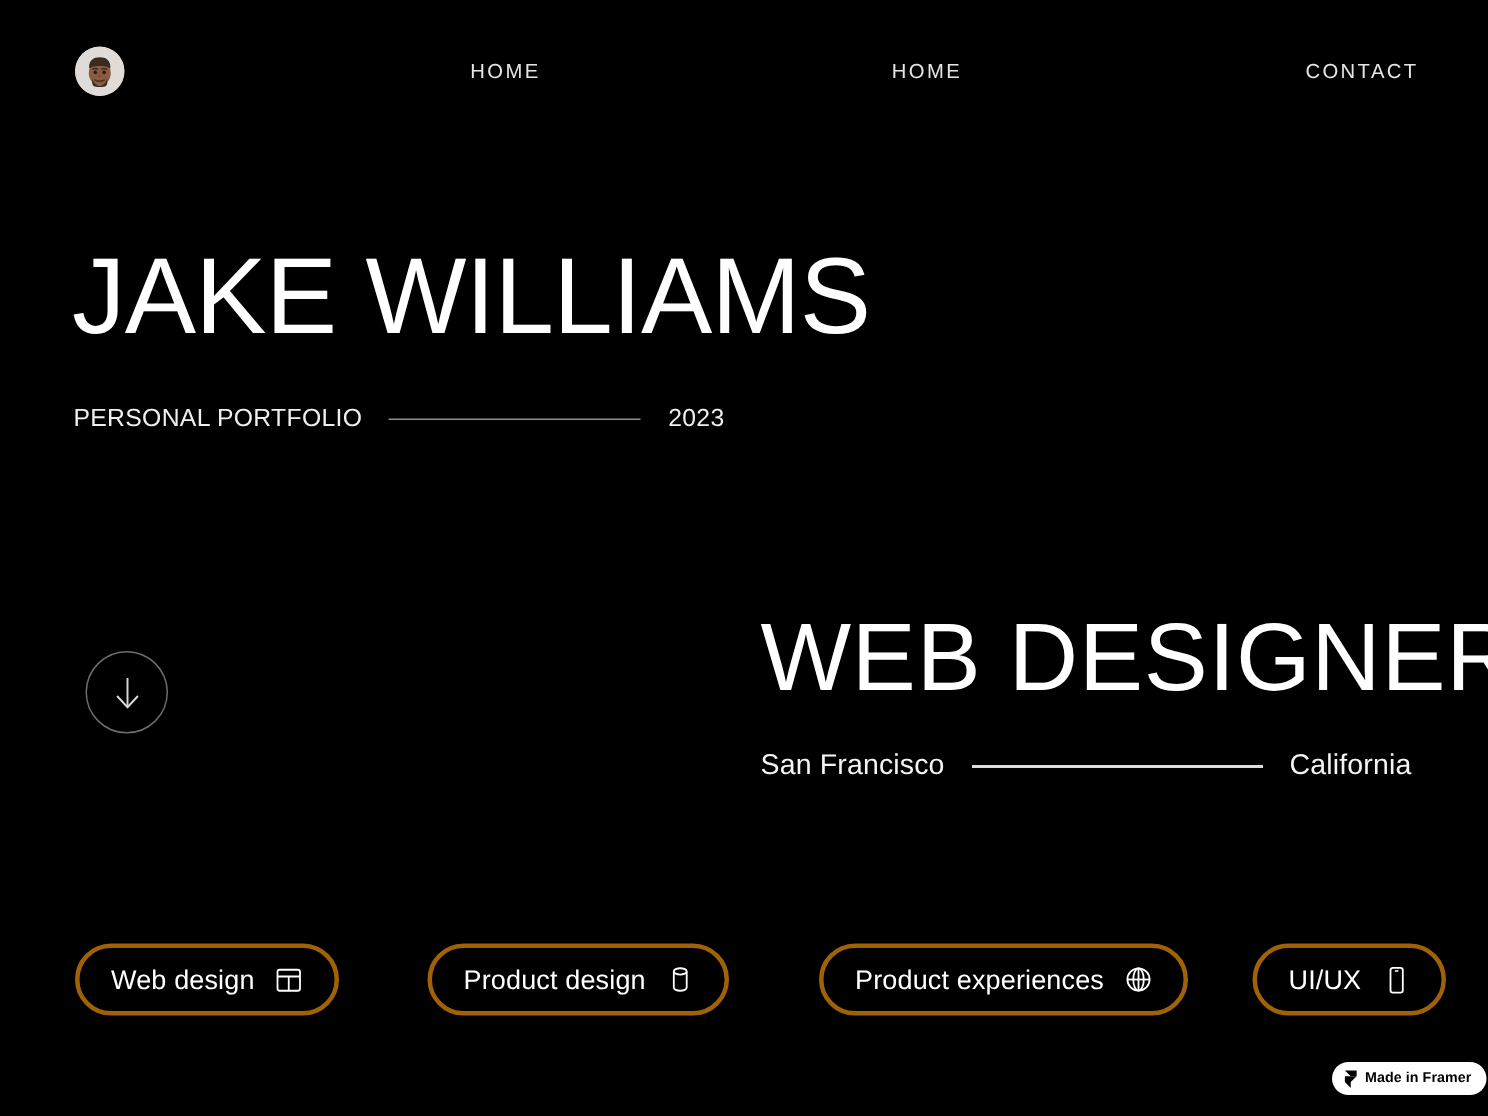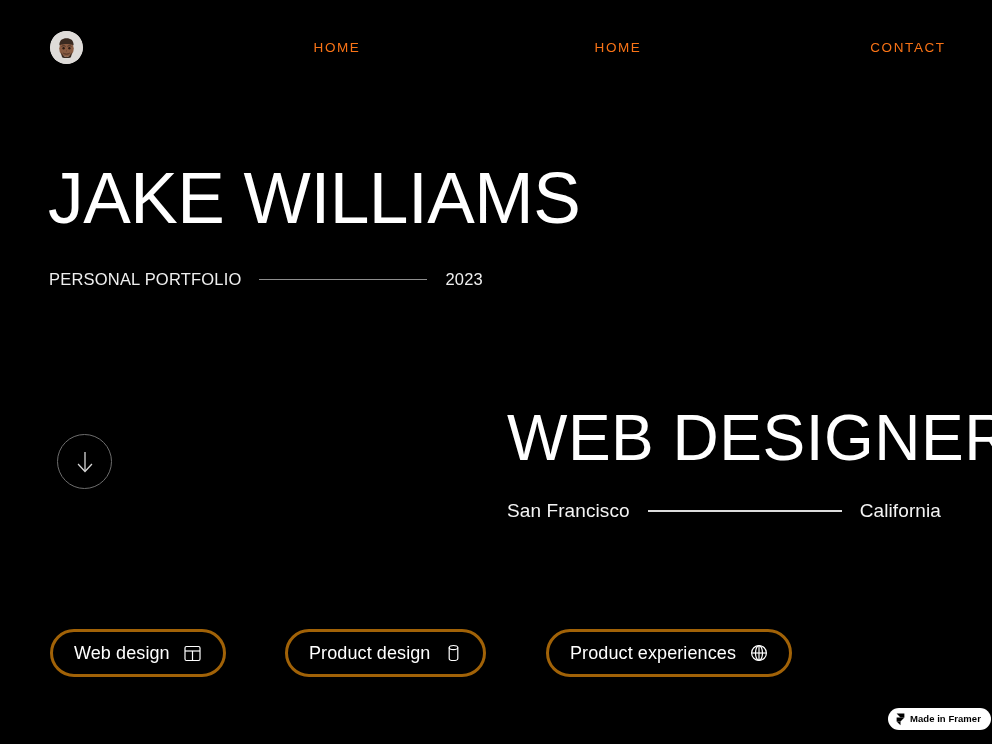--- a/index.html
+++ b/index.html
@@ -41,21 +41,21 @@
     background:#dedbd8;
     overflow:hidden;
   }
   .avatar svg { display:block; width:33px; height:33px; }
 
   .nav-link {
     position:absolute;
     top:40px;
     font-size:13.5px;
     letter-spacing:1.6px;
-    color:#f97316;
+    color:#e5e5e5;
     font-weight:400;
     text-decoration:none;
     white-space:nowrap;
     line-height:16px;
     transform:translateX(-50%);
   }
   .nav-link.n0 { left:337px; }
   .nav-link.n1 { left:618px; }
   .nav-link.n2 { left:908px; }
 
@@ -271,20 +271,29 @@
     <span class="pill-icon">
       <svg width="18" height="18" viewBox="0 0 18 18">
         <circle cx="9" cy="9" r="7.4" fill="none" stroke="#ffffff" stroke-width="1.2"></circle>
         <line x1="1.6" y1="9" x2="16.4" y2="9" stroke="#ffffff" stroke-width="1.2"></line>
         <line x1="9" y1="1.6" x2="9" y2="16.4" stroke="#ffffff" stroke-width="1.2"></line>
         <ellipse cx="9" cy="9" rx="3.5" ry="7.4" fill="none" stroke="#ffffff" stroke-width="1.2"></ellipse>
       </svg>
     </span>
   </div>
 
+  <div class="pill p3">
+    <span class="pill-label">UI/UX</span>
+    <span class="pill-icon">
+      <svg width="14" height="19" viewBox="0 0 14 19">
+        <rect x="3" y="1.2" width="8.2" height="16.6" rx="1.6" fill="none" stroke="#ffffff" stroke-width="1.2"></rect>
+        <line x1="5.9" y1="3.4" x2="8.3" y2="3.4" stroke="#ffffff" stroke-width="1"></line>
+      </svg>
+    </span>
+  </div>
 
   <a class="framer-badge" href="#">
     <span class="badge-logo">
       <svg width="9" height="13" viewBox="0 0 9 13">
         <path d="M0.6 0.6 H8.4 V4.5 H4.5 L0.6 0.6 Z" fill="#000000"></path>
         <path d="M0.6 4.5 H8.4 L4.5 8.4 H0.6 V4.5 Z" fill="#000000"></path>
         <path d="M0.6 8.4 H4.5 V12.3 L0.6 8.4 Z" fill="#000000"></path>
       </svg>
     </span>
     <span class="badge-text">Made in Framer</span>

